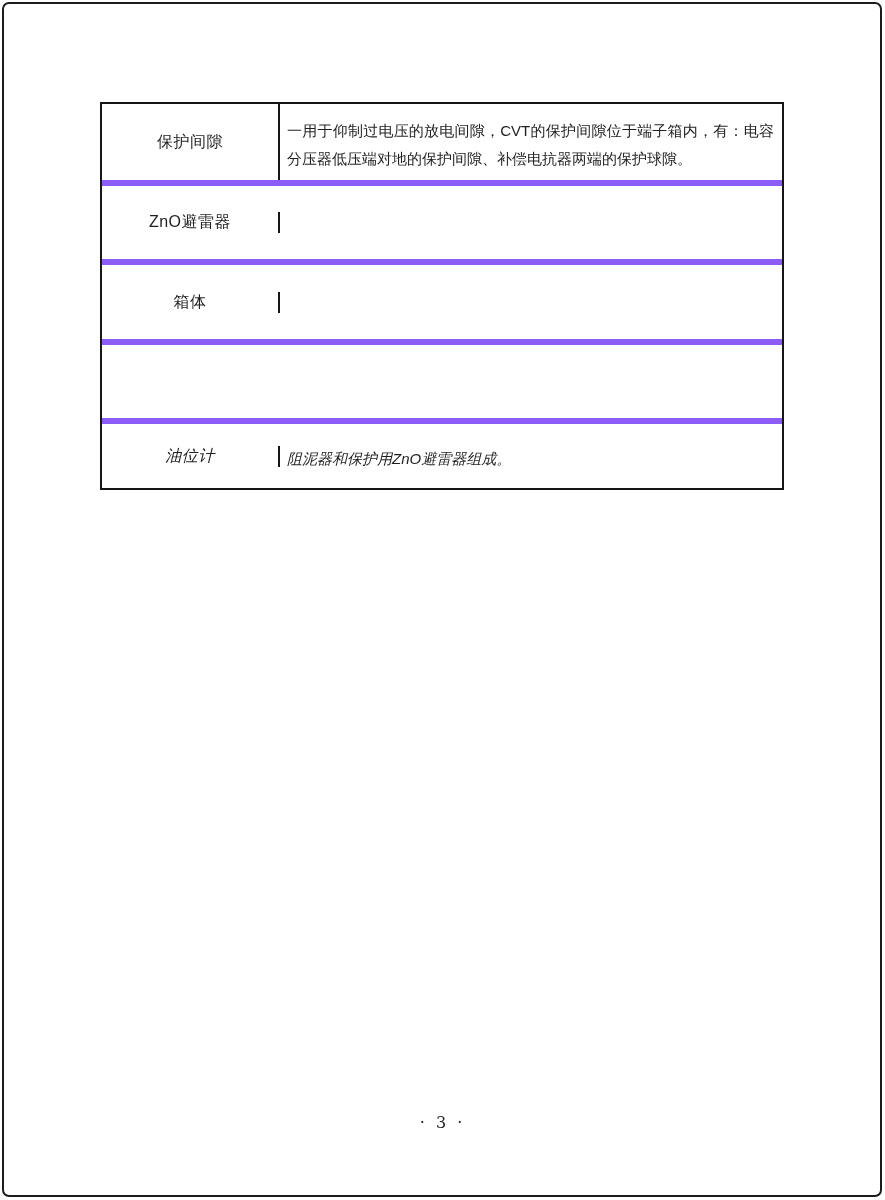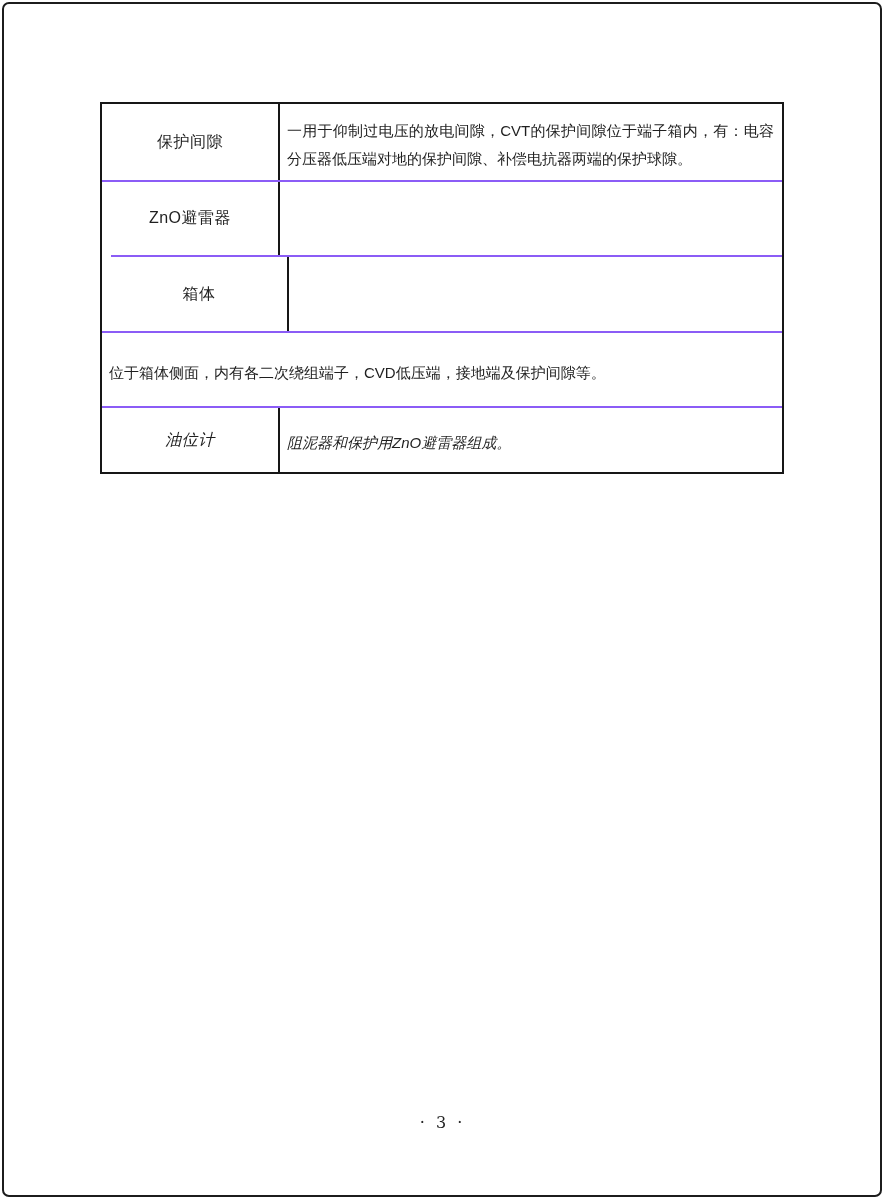--- a/index.html
+++ b/index.html
@@ -35,25 +35,26 @@
     border: 2px solid #161616;
     display: flex;
     flex-direction: column;
     background: #ffffff;
   }
   .t-row {
     display: flex;
     align-items: stretch;
   }
   .t-row + .t-row {
-    border-top: 2px solid #8b5cf6;
+    border-top: 6px solid #8b5cf6;
+    align-items: center;
   }
   .t-row:nth-child(1) { height: 76px; }
   .t-row:nth-child(2) { height: 73px; }
-  .t-row:nth-child(3) { height: 74px; margin-left: 9px; }
+  .t-row:nth-child(3) { height: 74px; }
   .t-row:nth-child(4) { height: 73px; }
   .t-row:nth-child(5) { height: 64px; font-style: italic; }
   .t-term {
     width: 178px;
     box-sizing: border-box;
     border-right: 2px solid #161616;
     display: flex;
     align-items: center;
     justify-content: center;
     font-size: 16px;
@@ -106,23 +107,20 @@
     </div>
   </div>
 
   <div class="t-row">
     <div class="t-term">
       <span>箱体</span>
     </div>
   </div>
 
   <div class="t-row">
-    <div class="t-def">
-      <span>位于箱体侧面，内有各二次绕组端子，CVD低压端，接地端及保护间隙等。</span>
-    </div>
   </div>
 
   <div class="t-row">
     <div class="t-term">
       <span>油位计</span>
     </div>
     <div class="t-def">
       <span>阻泥器和保护用ZnO避雷器组成。</span>
     </div>
   </div>

